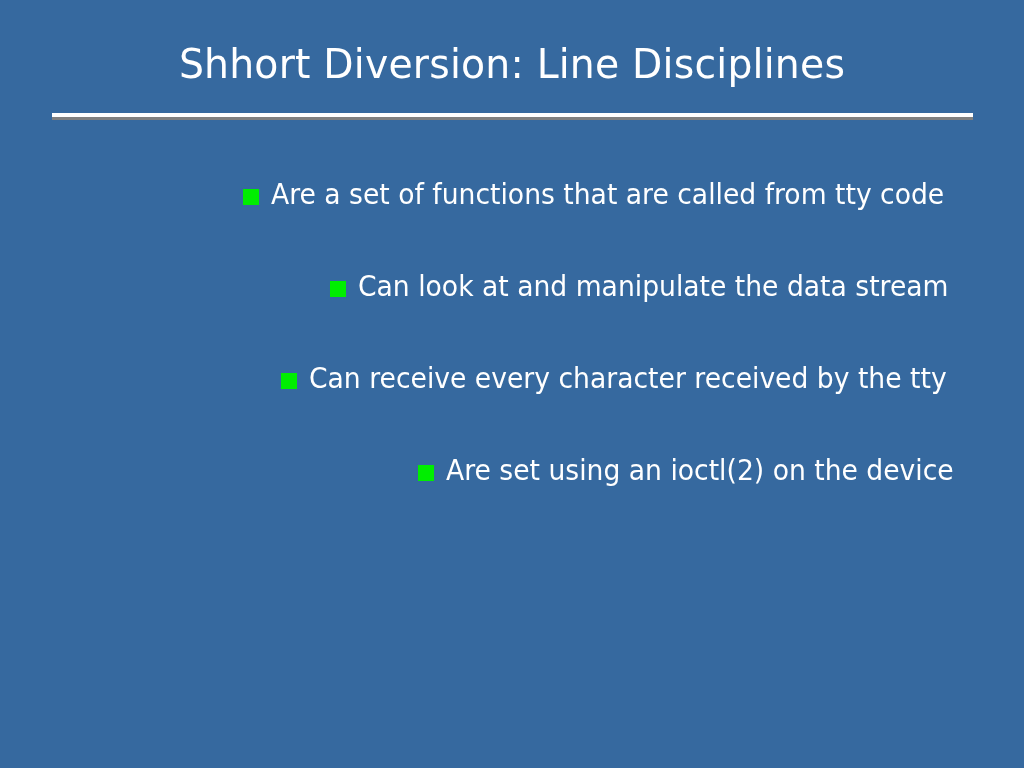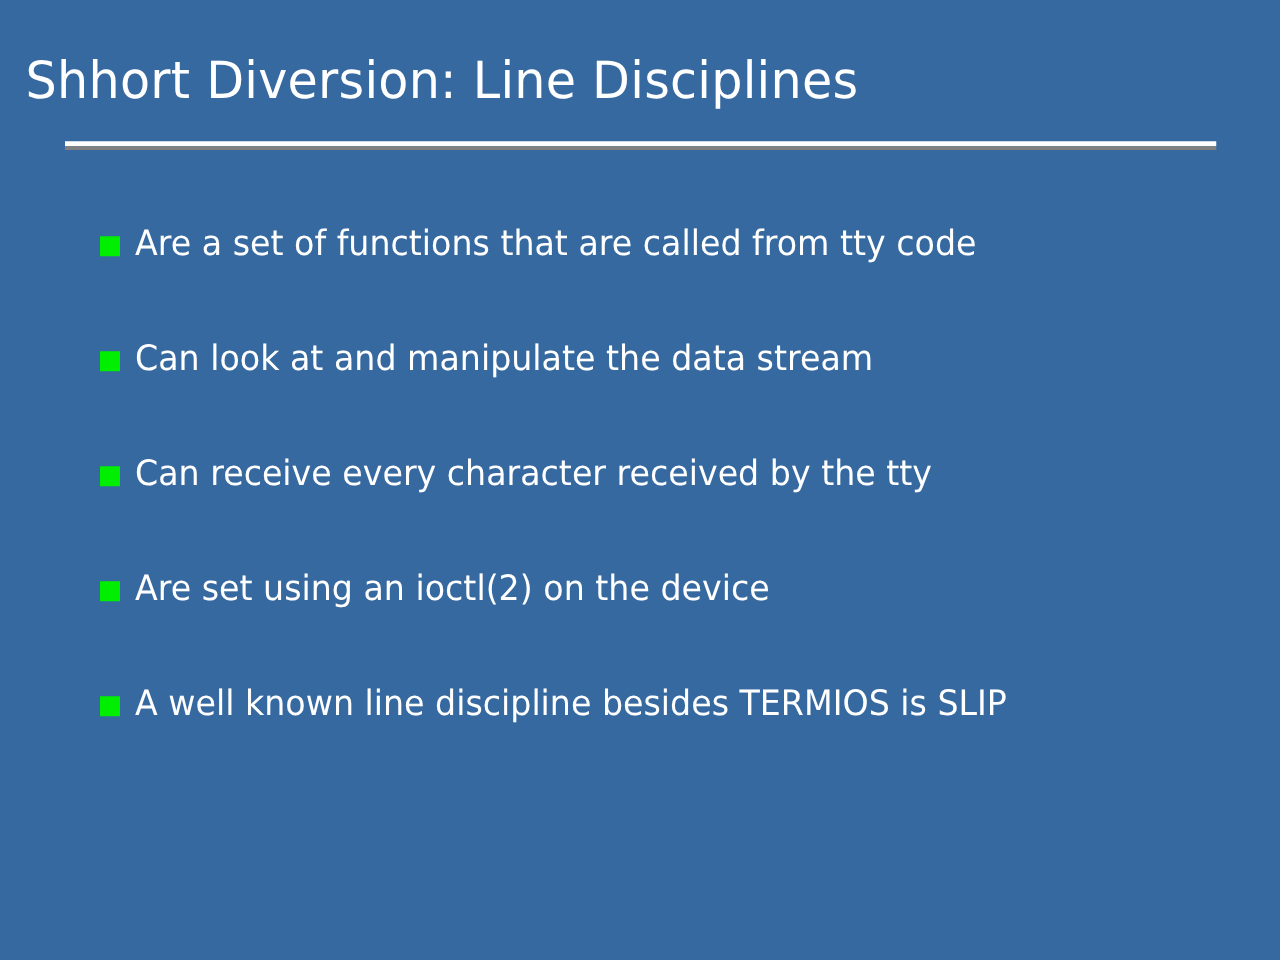--- a/index.html
+++ b/index.html
@@ -22,20 +22,21 @@
     background: #36699f;
     box-sizing: border-box;
   }
 
   
   .title-block {
     position: absolute;
     left: 0;
     top: 38px;
     width: 1024px;
+    text-align: center;
   }
 
   .slide-title {
     display: block;
     color: #ffffff;
     font-family: "DejaVu Sans", sans-serif;
     font-size: 41px;
     font-weight: 400;
     letter-spacing: 0.2px;
     line-height: 52px;
@@ -78,20 +79,21 @@
     margin: 0;
     padding: 0;
     list-style: none;
   }
 
   .bullet-item {
     display: flex;
     align-items: center;
     height: 46px;
     margin-bottom: 46px;
+    justify-content: flex-end;
   }
 
   .bullet-marker {
     flex: 0 0 auto;
     width: 16px;
     height: 16px;
     background: #00ee00;
     margin-right: 12px;
     margin-top: 3px;
   }
@@ -136,20 +138,16 @@
     <li class="bullet-item">
       <span class="bullet-marker"></span>
       <span class="bullet-text">Can receive every character received by the tty</span>
     </li>
 
     <li class="bullet-item">
       <span class="bullet-marker"></span>
       <span class="bullet-text">Are set using an ioctl(2) on the device</span>
     </li>
 
-    <li class="bullet-item">
-      <span class="bullet-marker"></span>
-      <span class="bullet-text">A well known line discipline besides TERMIOS is SLIP</span>
-    </li>
 
   </ul>
 
 </div>
 
 </body></html>

